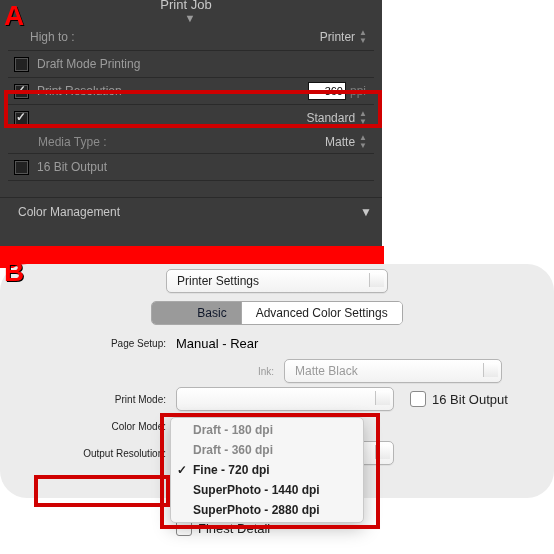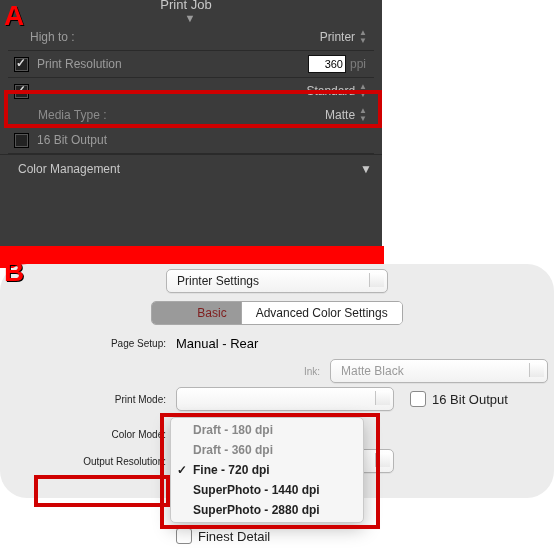--- a/index.html
+++ b/index.html
@@ -15,38 +15,38 @@
   .chk.checked::after{content:"✓";position:absolute;left:1px;top:-2px;color:#ddd;font-size:12px;font-weight:bold;}
   .rowDark .label{flex:1;white-space:nowrap;}
   .rowDark .val{margin-left:auto;margin-right:8px;color:#c6c6c6;display:flex;align-items:center;gap:4px;}
   .doubleArrow{color:#8a8a8a;font-size:8px;line-height:8px;letter-spacing:-1px;}
   .ppibox{display:flex;align-items:center;gap:4px;}
   .ppibox input{width:32px;height:16px;border:1px solid #111;background:#fff;color:#000;text-align:right;padding:0 2px;font-size:11px;}
   .unit{color:#7d7d7d;}
   .subrow{display:flex;align-items:center;height:22px;padding-left:30px;color:#8c8c8c;}
   .subrow .label{flex:1;}
   .subrow .val{margin-right:8px;color:#c6c6c6;display:flex;align-items:center;gap:4px;}
-  .cmRow{display:flex;align-items:center;height:28px;padding:0 10px 0 18px;color:#c8c8c8;border-top:1px solid #2a2a2a;}
+  .cmRow{display:flex;align-items:center;height:28px;padding:0 10px 0 18px;color:#c8c8c8;border-top:1px solid #2a2a2a;margin-top:16px;}
   .redBox{position:absolute;border:4px solid #cf0000;pointer-events:none;}
 
   
   .redStrip{position:absolute;left:0;top:246px;width:384px;height:22px;background:#ff0000;}
 
   
   .letter{position:absolute;font-weight:900;font-size:28px;color:#ff0000;text-shadow:1px 1px 0 #000;font-family:Arial,sans-serif;}
 
   
   .panelB{position:absolute;left:0;top:264px;width:554px;height:234px;background:#ececec;border-radius:27px;}
   .centerRow{display:flex;justify-content:center;align-items:center;}
   .macSelect{display:inline-flex;align-items:center;height:22px;background:linear-gradient(#fff,#f2f2f2);border:1px solid #b5b5b5;border-radius:5px;font-size:12px;color:#222;position:relative;padding:0 22px 0 10px;box-shadow:0 1px 0 rgba(0,0,0,0.05);}
   .macSelect::after{content:"";position:absolute;right:3px;top:3px;width:14px;height:14px;border-left:1px solid #c5c5c5;background:linear-gradient(#fff,#eaeaea);}
   .macSelect .dd{position:absolute;right:6px;top:4px;font-size:8px;line-height:6px;color:#555;pointer-events:none;}
   .segTabs{display:inline-flex;height:22px;border:1px solid #a8a8a8;border-radius:5px;overflow:hidden;font-size:12px;}
   .segTabs .seg{padding:0 14px;display:flex;align-items:center;background:#fff;color:#222;}
-  .segTabs .seg.active{background:#9a9a9a;color:#7f1d1d;padding-left:45px;}
+  .segTabs .seg.active{background:#9a9a9a;color:#0f172a;padding-left:45px;}
   .segTabs .seg + .seg{border-left:1px solid #a8a8a8;}
   .formRow{display:flex;align-items:center;height:30px;}
   .formRow .flabel{width:166px;text-align:right;padding-right:10px;color:#222;font-size:10px;}
   .formRow .control{flex:0 0 auto;}
   .wideSelect{width:312px;justify-content:flex-start;}
   .midSelect{width:184px;}
   .inkSelect{width:184px;color:#9a9a9a;}
   .macCheck{display:inline-flex;align-items:center;gap:6px;font-size:13px;color:#222;}
   .macCheck .box{width:14px;height:14px;border:1px solid #8a8a8a;border-radius:3px;background:#fff;position:relative;}
   .macCheck .box.checked::after{content:"✔";position:absolute;left:1px;top:-2px;font-size:12px;color:#333;}
@@ -68,20 +68,24 @@
   <div class="pad">
     <div class="rowDark" style="border-top:none;">
       <span style="width:22px;"></span>
       <span class="label">High to :</span>
       <span class="val">
         <span>Printer</span>
         <span class="doubleArrow">▲<br>▼</span>
       </span>
     </div>
     <div class="rowDark">
+      <span class="chk"></span>
+      <span class="label">Draft Mode Printing</span>
+    </div>
+    <div class="rowDark">
       <span class="chk checked"></span>
       <span class="label">Print Resolution</span>
       <span class="val ppibox">
         <input type="text" value="360" style="">
         <span class="unit">ppi</span>
       </span>
     </div>
     <div class="rowDark" style="border-bottom:none;">
       <span class="chk checked"></span>
       <span class="val">
@@ -129,39 +133,39 @@
       <div class="seg">
             <span>Advanced Color Settings</span>
           </div>
     </div>
   </div>
 
   <div class="formRow">
     <div class="flabel">Page Setup:</div>
     <div class="control" style="font-size:13px;">Manual - Rear</div>
   </div>
-  <div class="formRow" style="height:26px;margin-left:46px;">
+  <div class="formRow" style="height:26px;">
     <div class="flabel" style="width:274px;color:#9a9a9a;">Ink:</div>
     <div class="macSelect inkSelect">
       <span>Matte Black</span>
           <span class="dd">▲<br>▼</span>
     </div>
   </div>
   <div class="formRow">
     <div class="flabel">Print Mode:</div>
     <div class="macSelect midSelect">
           <span class="dd">▲<br>▼</span>
         </div>
     <div style="width:16px;"></div>
     <label class="macCheck">
       <span class="box"></span>
       <span>16 Bit Output</span>
     </label>
   </div>
-  <div class="formRow" style="height:24px;margin-top:8px;">
+  <div class="formRow" style="height:24px;">
     <div class="flabel">Color Mode:</div>
   </div>
   <div class="formRow">
     <div class="flabel">Output Resolution:</div>
     <div class="macSelect midSelect">
           <span class="dd">▲<br>▼</span>
         </div>
   </div>
   <div class="formRow" style="height:24px;">
     <div class="flabel"></div>

